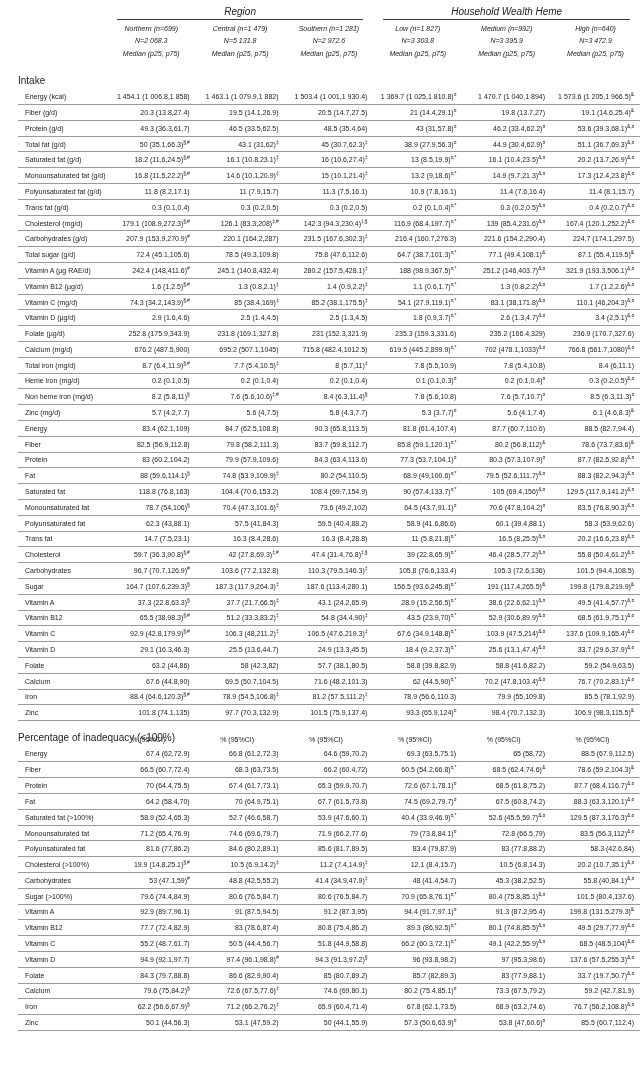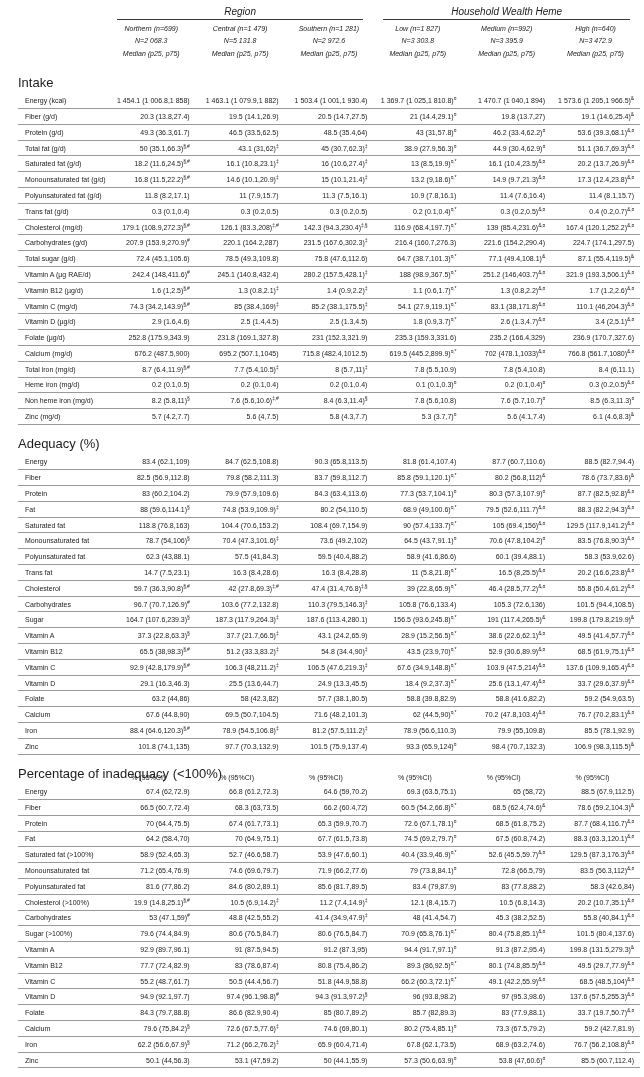--- a/index.html
+++ b/index.html
@@ -4,21 +4,21 @@
 <style>
   *{box-sizing:border-box;margin:0;padding:0;}
   html,body{width:644px;height:1077px;background:#ffffff;overflow:hidden;}
   body{font-family:"Liberation Sans",sans-serif;color:#1c1c1c;-webkit-font-smoothing:antialiased;}
   table{border-collapse:collapse;table-layout:fixed;margin:6px 0 0 18px;width:622px;}
   td{font-weight:normal;}
   .grp-cell{padding:0 0 1px 0;vertical-align:bottom;}
   .grp{font-style:italic;font-size:10px;text-align:center;border-bottom:1px solid #3a3a3a;padding-bottom:2px;margin:0 10px;white-space:nowrap;}
   td.colhead{font-style:italic;font-size:7px;text-align:center;line-height:1.75;padding:2px 0 4px 0;vertical-align:top;white-space:nowrap;}
   tr.section-row td{padding-top:11px;padding-bottom:3px;vertical-align:bottom;}
-  td.section-title{font-size:13px;text-align:left;white-space:nowrap;overflow:visible;}
+  td.section-title{font-size:10px;text-align:left;white-space:nowrap;overflow:visible;}
   td.subhead{font-size:7px;text-align:center;padding-right:6px;white-space:nowrap;}
   tr.data-row td{border-bottom:1px solid #9a9a9a;height:15.8px;vertical-align:middle;}
   td.rowlabel{font-size:7px;padding-left:7px;white-space:nowrap;}
   td.val{font-size:7px;text-align:right;padding-right:6px;white-space:nowrap;}
   .sup{font-size:5px;vertical-align:super;line-height:0;letter-spacing:-0.2px;}
 </style>
 </head>
 <body>
 
 <table>
@@ -258,29 +258,20 @@
       </tr>
       <tr class="data-row">
         <td class="rowlabel">Zinc (mg/d)</td>
         <td class="val">5.7 (4.2,7.7)</td>
         <td class="val">5.6 (4,7.5)</td>
         <td class="val">5.8 (4.3,7.7)</td>
         <td class="val">5.3 (3.7,7)<span class="sup">¤</span></td>
         <td class="val">5.6 (4.1,7.4)</td>
         <td class="val">6.1 (4.6,8.3)<span class="sup">&amp;</span></td>
       </tr>
-      <tr class="section-row">
-        <td class="section-title">Adequacy (%)</td>
-        <td class="subhead"></td>
-        <td class="subhead"></td>
-        <td class="subhead"></td>
-        <td class="subhead"></td>
-        <td class="subhead"></td>
-        <td class="subhead"></td>
-      </tr>
       <tr class="data-row">
         <td class="rowlabel">Energy</td>
         <td class="val">83.4 (62.1,109)</td>
         <td class="val">84.7 (62.5,108.8)</td>
         <td class="val">90.3 (65.8,113.5)</td>
         <td class="val">81.8 (61.4,107.4)</td>
         <td class="val">87.7 (60.7,110.6)</td>
         <td class="val">88.5 (82.7,94.4)</td>
       </tr>
       <tr class="data-row">

